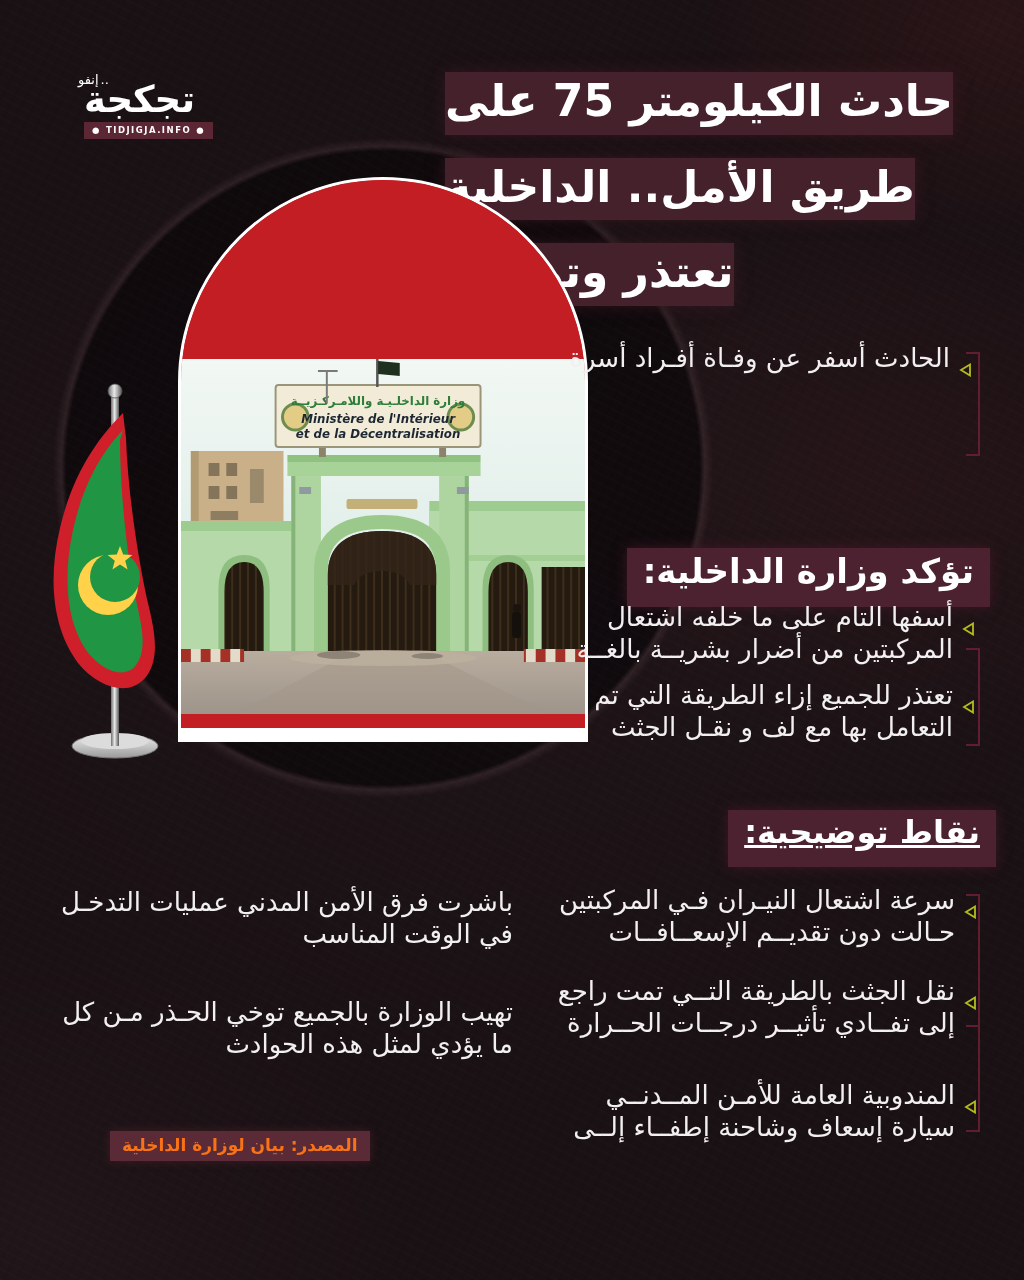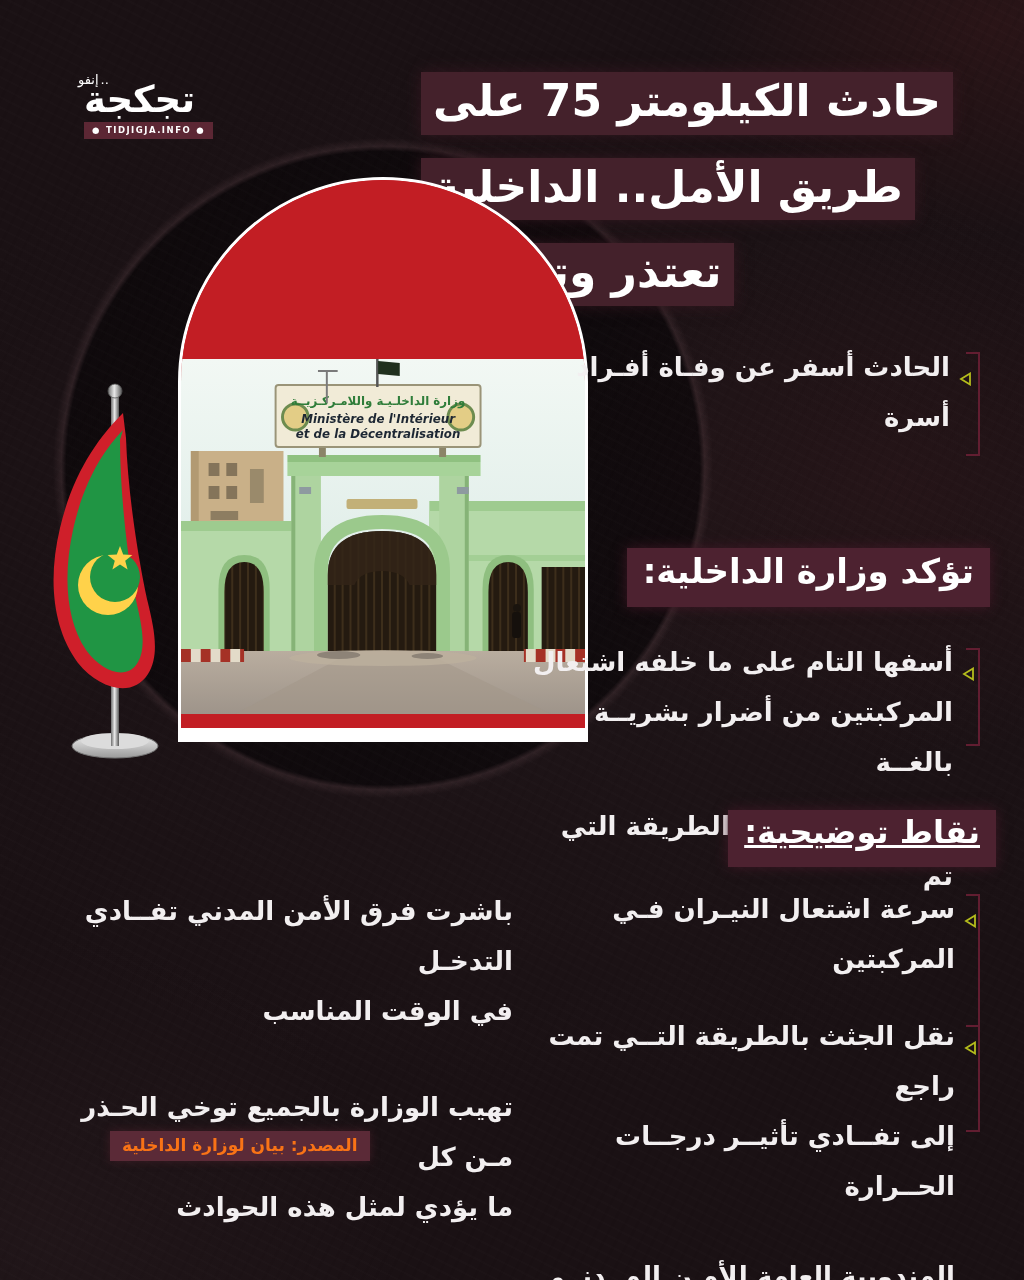--- a/index.html
+++ b/index.html
@@ -20,34 +20,34 @@
   .logo-row{position:relative;display:inline-block;}
   .logo-name{font-size:37px;font-weight:bold;line-height:1.1;letter-spacing:1px;}
   .logo-tag{position:absolute;left:-6px;top:-8px;font-size:13px;direction:rtl;display:flex;gap:2px;}
   .logo-bar{margin-top:1px;background:#5c2734;color:#fff;font-size:8.5px;letter-spacing:1.5px;
     padding:3px 8px 4px;display:flex;justify-content:center;align-items:center;gap:5px;direction:ltr;
     width:max-content;font-weight:bold;}
   
   .headline{position:absolute;top:72px;right:71px;display:flex;flex-direction:column;
     align-items:flex-end;gap:23px;direction:rtl;}
   .hl-chip{display:inline-block;background:#44212b;color:#fff;font-weight:bold;font-size:44px;
-    line-height:1.15;padding:4px 12px 8px;box-shadow:0 0 14px rgba(60,25,35,.7);}
+    line-height:1.15;padding:4px 0 8px;box-shadow:0 0 14px rgba(60,25,35,.7);}
   
   .arch{position:absolute;left:178px;top:177px;width:410px;height:565px;box-sizing:border-box;
     border:3px solid #fff;border-radius:208px 208px 0 0;overflow:hidden;background:#c21e24;
     display:flex;flex-direction:column;}
   .arch-red{height:179px;background:#c21e24;}
   .arch svg.photo{display:block;width:100%;height:355px;}
   .stripe-red{height:14px;background:#c21e24;}
   .stripe-white{flex:1;background:#ffffff;}
   
   .flag-svg{position:absolute;left:28px;top:378px;width:184px;height:396px;}
   
   .group{position:absolute;direction:rtl;text-align:right;color:#f2eff0;}
-  .bullet{position:relative;font-weight:bold;font-size:26px;line-height:50px;}
+  .bullet{position:relative;font-weight:normal;font-size:26px;line-height:32px;}
   .marker{position:absolute;right:-22px;top:10px;width:13px;height:14px;}
   .section-title{position:absolute;direction:rtl;background:#4d2230;color:#fff;font-weight:bold;
     line-height:1.15;padding:4px 16px 16px;box-shadow:0 0 12px rgba(70,25,40,.8);}
   .bracket{position:absolute;border-top:2px solid #6e2036;border-right:2px solid #6e2036;
     border-bottom:2px solid #6e2036;opacity:.85;}
   .bracket-mid{position:absolute;border-top:2px solid #6e2036;opacity:.85;}
   .source-chip{position:absolute;left:110px;top:1131px;background:#5b2a37;color:#f97316;
     font-size:17px;font-weight:bold;direction:rtl;padding:4px 12px 6px;box-shadow:0 0 10px rgba(70,30,40,.8);}
 </style>
 </head>
@@ -214,51 +214,53 @@
             <path d="M11,1.5 L2,7 L11,12.5 Z" fill="none" stroke="#b4bc1c" stroke-width="1.8"></path>
           </svg>
       </span>
       <div>الحادث أسفر عن وفـاة أفـراد أسرة</div>
     </div>
   </div>
   <div class="bracket" style="left:966px;top:352px;width:12px;height:100px;"></div>
 
   <div class="section-title" style="top:548px;right:34px;font-size:34px;">تؤكد وزارة الداخلية:</div>
 
-  <div class="group" id="group-confirm" style="top:637px;right:71px;width:430px;">
+  <div class="group" id="group-confirm" style="top:601px;right:71px;width:430px;">
     <div class="bullet" style="margin-bottom:14px;">
       <span class="marker">
         <svg viewBox="0 0 13 14" width="13" height="14">
             <path d="M11,1.5 L2,7 L11,12.5 Z" fill="none" stroke="#b4bc1c" stroke-width="1.8"></path>
           </svg>
       </span>
       <div>أسفها التام على ما خلفه اشتعال</div>
       <div>المركبتين من أضرار بشريــة بالغــة</div>
     </div>
     <div class="bullet">
       <span class="marker">
         <svg viewBox="0 0 13 14" width="13" height="14">
             <path d="M11,1.5 L2,7 L11,12.5 Z" fill="none" stroke="#b4bc1c" stroke-width="1.8"></path>
           </svg>
       </span>
       <div>تعتذر للجميع إزاء الطريقة التي تم</div>
+      <div>التعامل بها مع لف و نقـل الجثث</div>
     </div>
   </div>
   <div class="bracket" style="left:966px;top:648px;width:12px;height:94px;"></div>
 
   <div class="section-title" style="top:810px;right:28px;font-size:32px;text-decoration:underline;">نقاط توضيحية:</div>
 
   <div class="group" id="col-right" style="top:884px;right:69px;width:440px;">
     <div class="bullet" style="margin-bottom:27px;">
       <span class="marker">
         <svg viewBox="0 0 13 14" width="13" height="14">
             <path d="M11,1.5 L2,7 L11,12.5 Z" fill="none" stroke="#b4bc1c" stroke-width="1.8"></path>
           </svg>
       </span>
       <div>سرعة اشتعال النيـران فـي المركبتين</div>
+      <div>حـالت دون تقديــم الإسعــافــات</div>
     </div>
     <div class="bullet" style="margin-bottom:40px;">
       <span class="marker">
         <svg viewBox="0 0 13 14" width="13" height="14">
             <path d="M11,1.5 L2,7 L11,12.5 Z" fill="none" stroke="#b4bc1c" stroke-width="1.8"></path>
           </svg>
       </span>
       <div>نقل الجثث بالطريقة التــي تمت راجع</div>
       <div>إلى تفــادي تأثيــر درجــات الحــرارة</div>
     </div>
@@ -271,21 +273,21 @@
       <div>المندوبية العامة للأمـن المــدنــي</div>
       <div>سيارة إسعاف وشاحنة إطفــاء إلــى</div>
 
     </div>
   </div>
   <div class="bracket" style="left:966px;top:894px;width:12px;height:234px;"></div>
   <div class="bracket-mid" style="left:966px;top:1025px;width:12px;height:0;"></div>
 
   <div class="group" id="col-left" style="top:886px;right:511px;width:470px;">
     <div class="bullet" style="margin-bottom:46px;">
-      <div>باشرت فرق الأمن المدني تفــادي التدخـل</div>
+      <div>باشرت فرق الأمن المدني عمليات التدخـل</div>
       <div>في الوقت المناسب</div>
     </div>
     <div class="bullet">
       <div>تهيب الوزارة بالجميع توخي الحـذر مـن كل</div>
       <div>ما يؤدي لمثل هذه الحوادث</div>
     </div>
   </div>
 
   <div class="source-chip">المصدر: بيان لوزارة الداخلية</div>
 </div>

